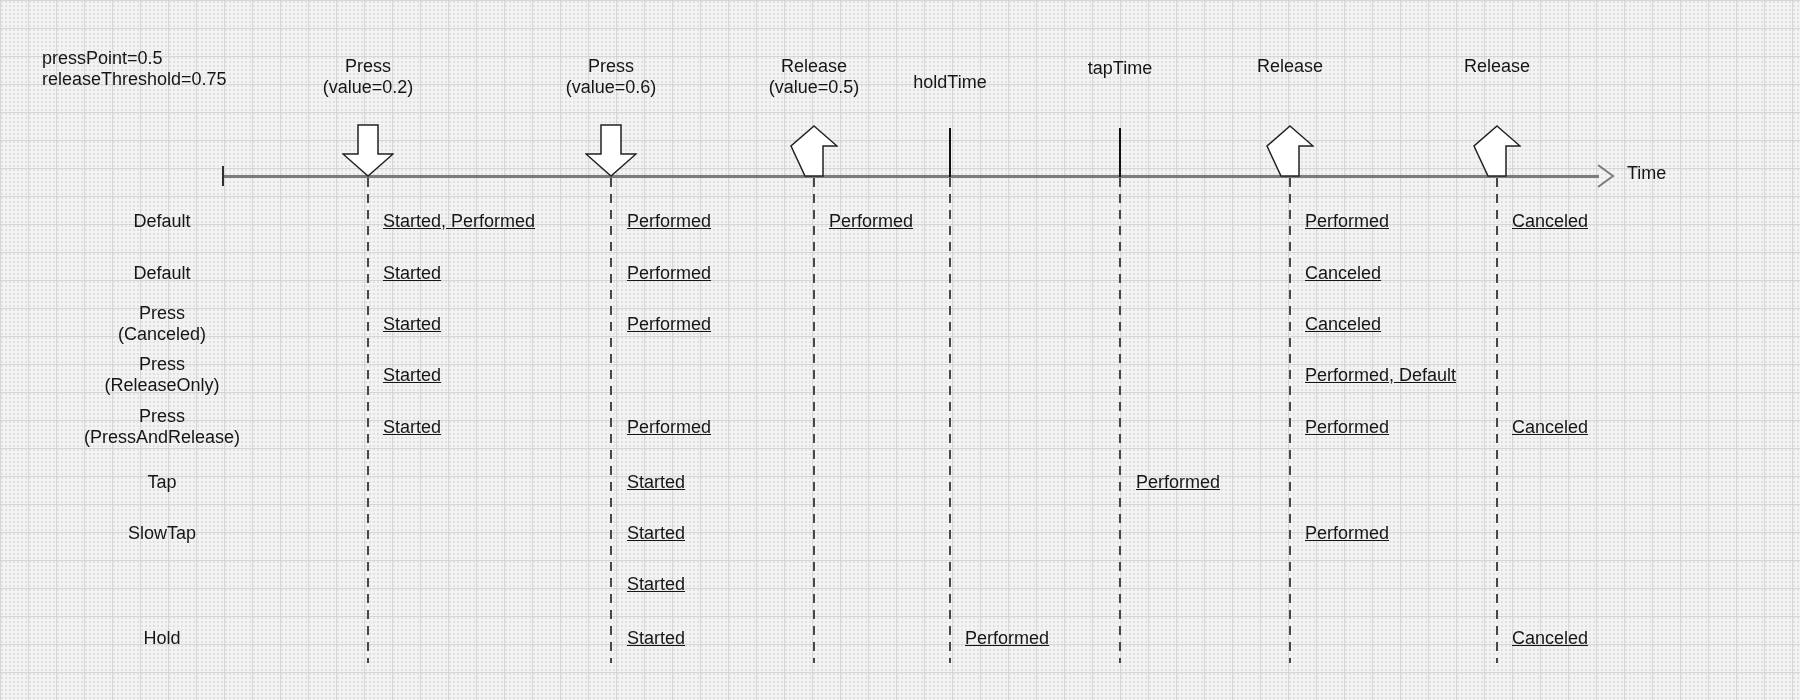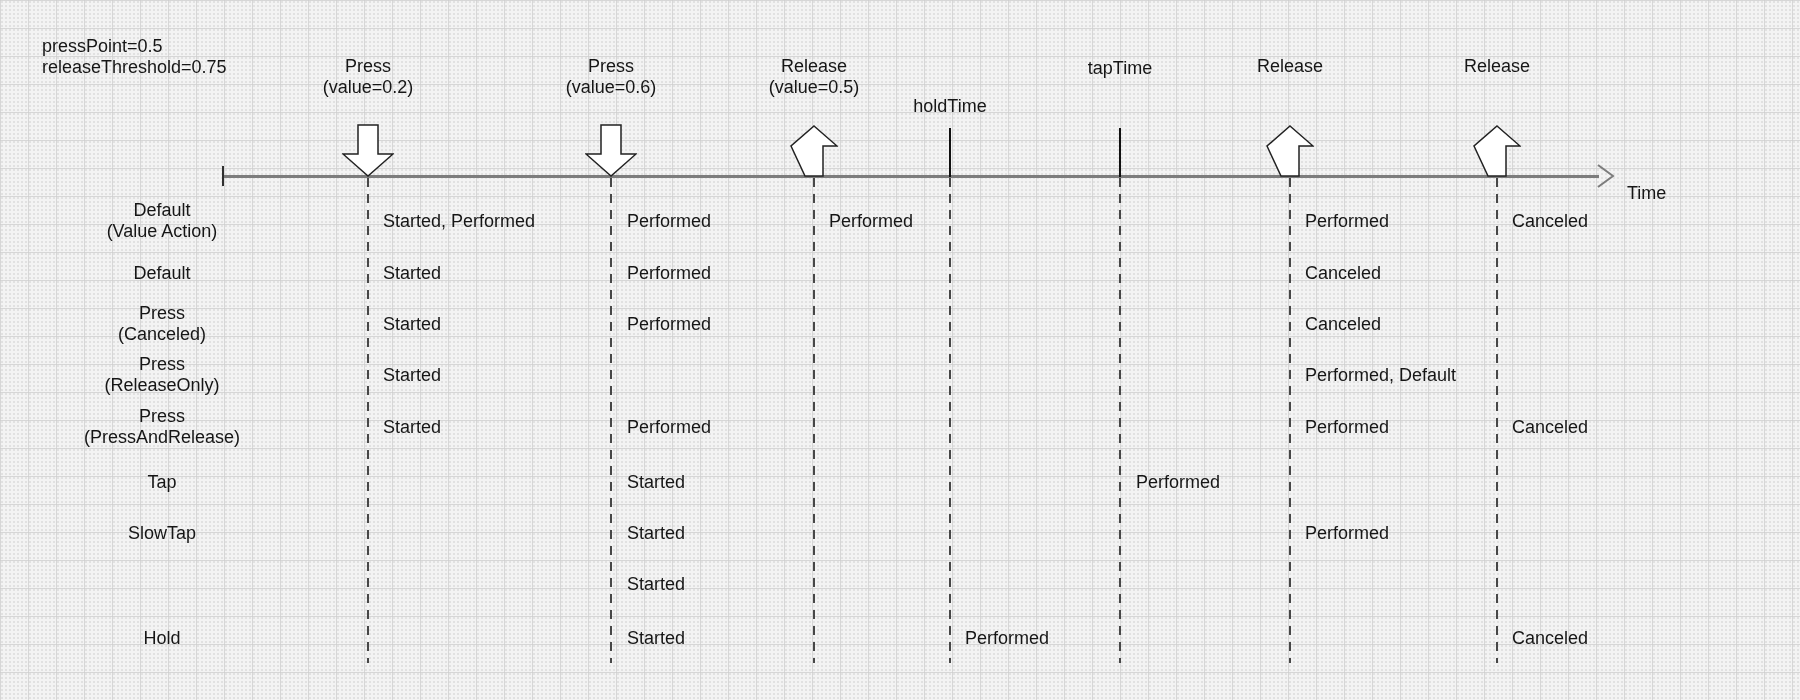--- a/index.html
+++ b/index.html
@@ -7,37 +7,37 @@
     position:relative;width:1800px;height:700px;overflow:hidden;
     background-color:#f3f3f3;
     background-image:
       linear-gradient(to right, rgba(205,205,205,.75) 1px, transparent 1px),
       linear-gradient(to bottom, rgba(205,205,205,.75) 1px, transparent 1px),
       radial-gradient(circle, #e1e1e1 1px, transparent 1.4px);
     background-size:28px 28px, 28px 28px, 4px 4px;
     font-family:"Liberation Sans", sans-serif;
     font-size:18px;color:#161616;
   }
-  .note{position:absolute;line-height:21px;white-space:nowrap;}
+  .note{position:absolute;line-height:21px;white-space:nowrap;margin-top:12px;}
   .axis{position:absolute;height:3px;background:#7c7c7c;}
   .axis-start-tick{position:absolute;width:2px;background:#2f2f2f;}
   .axis-chevron{position:absolute;}
-  .time-label{position:absolute;white-space:nowrap;margin-top:20px;}
+  .time-label{position:absolute;white-space:nowrap;}
   .ev-label{position:absolute;width:240px;text-align:center;line-height:21px;}
   .tickline{position:absolute;width:2px;background:#101010;}
   .dash{
     position:absolute;width:2px;
     background-image:repeating-linear-gradient(to bottom,#474747 0 9px,transparent 9px 16px);
   }
   .arrow{position:absolute;}
   .row-label{
     position:absolute;left:32px;width:260px;text-align:center;
     line-height:21px;transform:translateY(-50%);
   }
-  .cell{position:absolute;white-space:nowrap;line-height:22px;}
+  .cell{position:absolute;white-space:nowrap;line-height:22px;text-decoration:underline;}
 </style>
 </head>
 <body>
 
 <div class="canvas">
 
   <div class="note" style="left:42px;top:36px">
     <div>pressPoint=0.5</div>
     <div>releaseThreshold=0.75</div>
   </div>
@@ -69,21 +69,21 @@
 
   <div class="ev-label" style="left:694px;top:56px">
     <div>Release</div>
     <div>(value=0.5)</div>
   </div>
   <svg class="arrow" style="left:790px;top:125px" width="48" height="52" viewBox="0 0 48 52">
     <polygon points="24,1 47,21 33,21 33,51 15,51 1,21" fill="#ffffff" stroke="#222222" stroke-width="1.5"></polygon>
   </svg>
   <div class="dash" style="left:813px;top:178px;height:485px"></div>
 
-  <div class="ev-label" style="left:830px;top:96px">
+  <div class="ev-label" style="left:830px;top:72px">
     <div>holdTime</div>
   </div>
   <div class="tickline" style="left:949px;top:128px;height:49px"></div>
   <div class="dash" style="left:949px;top:178px;height:485px"></div>
 
   <div class="ev-label" style="left:1000px;top:58px">
     <div>tapTime</div>
   </div>
   <div class="tickline" style="left:1119px;top:128px;height:49px"></div>
   <div class="dash" style="left:1119px;top:178px;height:485px"></div>
@@ -99,21 +99,20 @@
   <div class="ev-label" style="left:1377px;top:56px">
     <div>Release</div>
   </div>
   <svg class="arrow" style="left:1473px;top:125px" width="48" height="52" viewBox="0 0 48 52">
     <polygon points="24,1 47,21 33,21 33,51 15,51 1,21" fill="#ffffff" stroke="#222222" stroke-width="1.5"></polygon>
   </svg>
   <div class="dash" style="left:1496px;top:178px;height:485px"></div>
 
   <div class="row-label" style="top:221px">
     <div>Default</div>
-    <div>(Value Action)</div>
   </div>
   <div class="row-label" style="top:273px">
     <div>Default</div>
   </div>
   <div class="row-label" style="top:324px">
     <div>Press</div>
     <div>(Canceled)</div>
   </div>
   <div class="row-label" style="top:375px">
     <div>Press</div>

